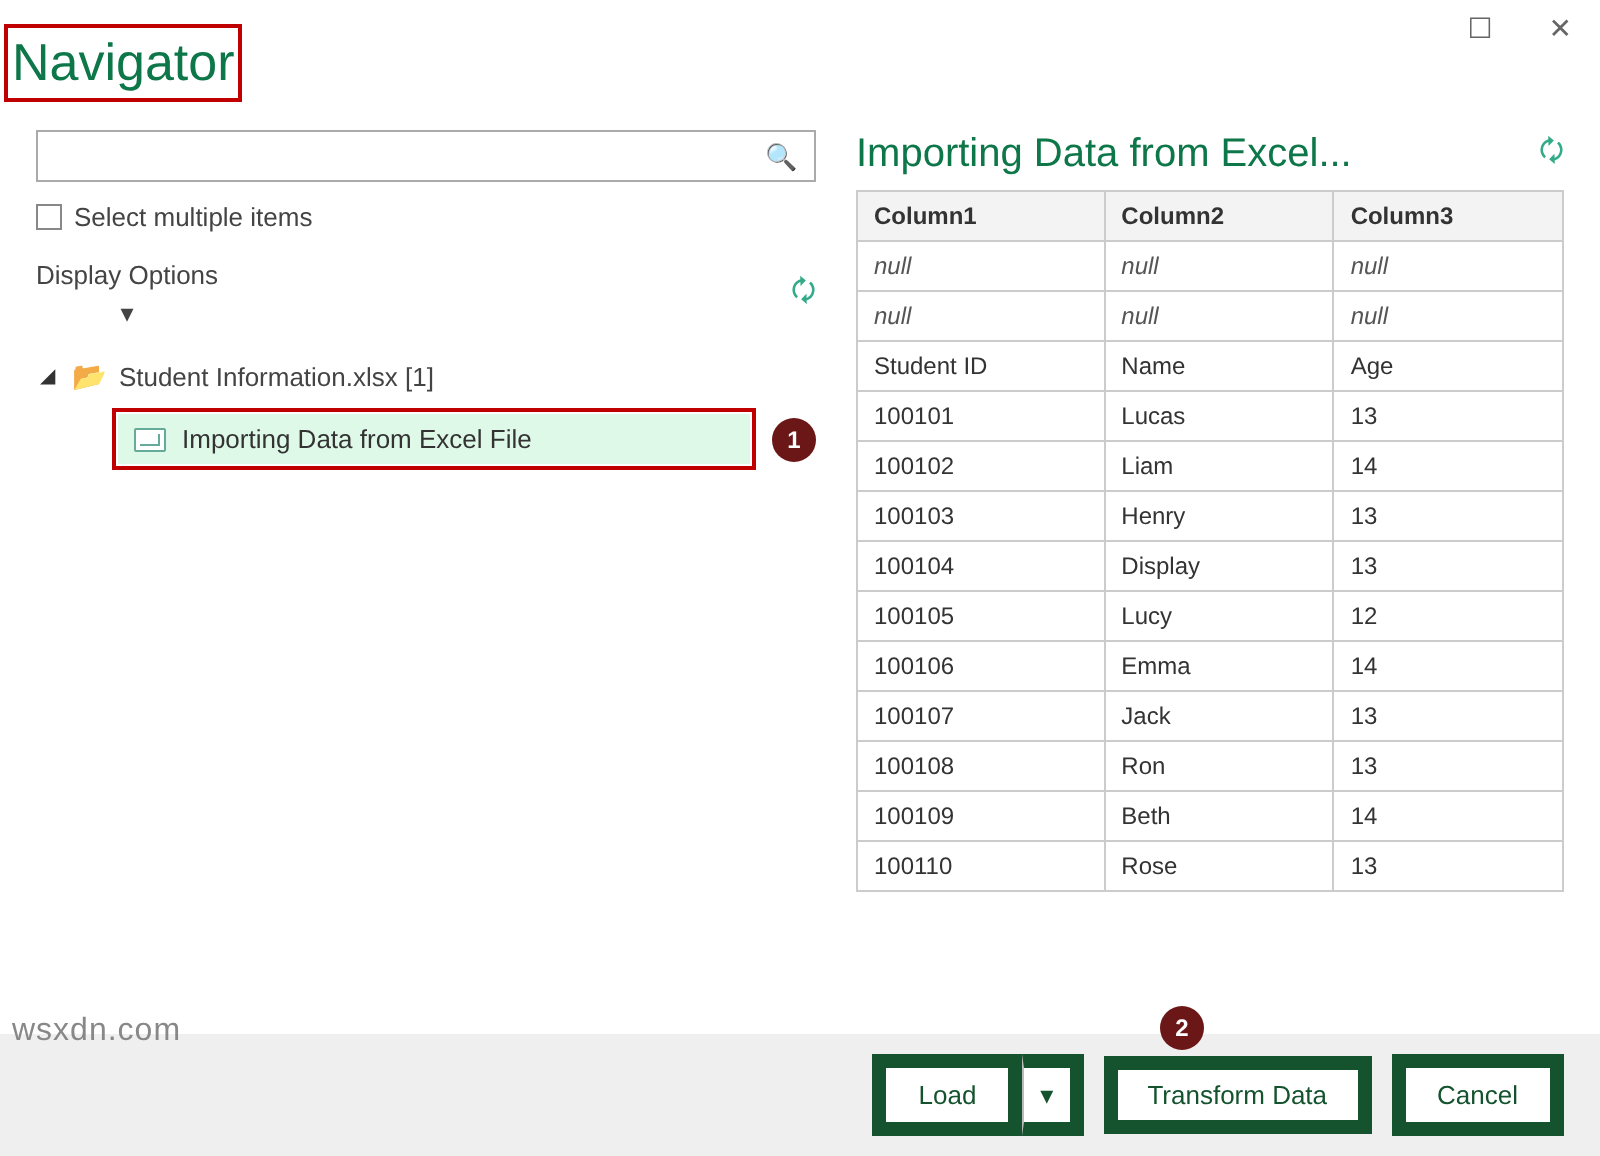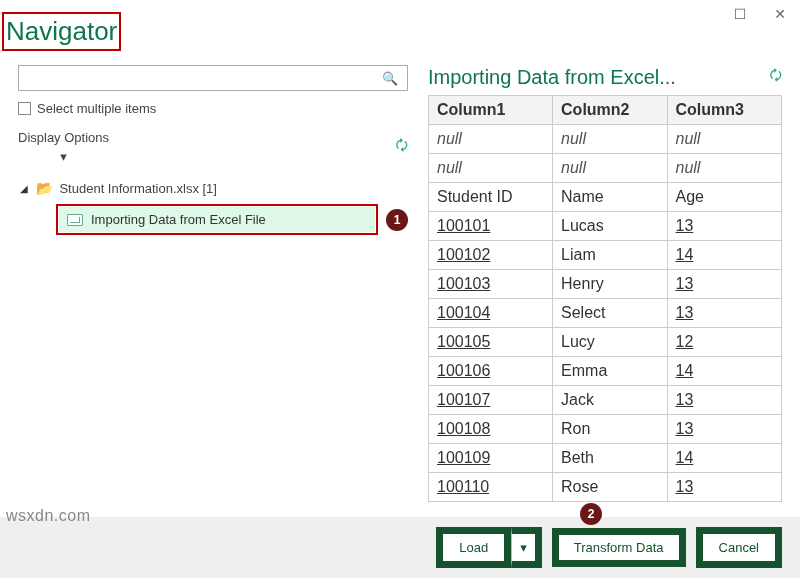--- a/index.html
+++ b/index.html
@@ -167,39 +167,39 @@
       font-weight: 300;
       color: #0e7749;
       white-space: nowrap;
       overflow: hidden;
       text-overflow: ellipsis;
     }
     .preview-refresh { color: #3a8; font-size: 14px; padding-left:8px;}
     table.preview {
       border-collapse: collapse;
       width: 100%;
-      font-size: 16px;
+      font-size: 12px;
     }
     table.preview th, table.preview td {
       border: 1px solid #ccc;
       padding: 5px 8px;
       text-align: left;
       white-space: nowrap;
     }
     table.preview th {
       background: #f3f3f3;
       font-weight: 600;
       color: #333;
     }
     .null-cell {
       text-align: right;
       font-style: italic;
       color: #555;
     }
-    .num-cell { text-align: right; text-decoration: underline; }
+    .num-cell { text-align: right; }
     .footer {
       background: #efefef;
       padding: 10px 18px;
       display: flex;
       justify-content: flex-end;
       align-items: center;
       gap: 10px;
       position: relative;
     }
     .btn {
@@ -324,21 +324,21 @@
               <td>Liam</td>
               <td class="num-cell">14</td>
             </tr>
             <tr>
               <td class="num-cell">100103</td>
               <td>Henry</td>
               <td class="num-cell">13</td>
             </tr>
             <tr>
               <td class="num-cell">100104</td>
-              <td>Select</td>
+              <td>Display</td>
               <td class="num-cell">13</td>
             </tr>
             <tr>
               <td class="num-cell">100105</td>
               <td>Lucy</td>
               <td class="num-cell">12</td>
             </tr>
             <tr>
               <td class="num-cell">100106</td>
               <td>Emma</td>

